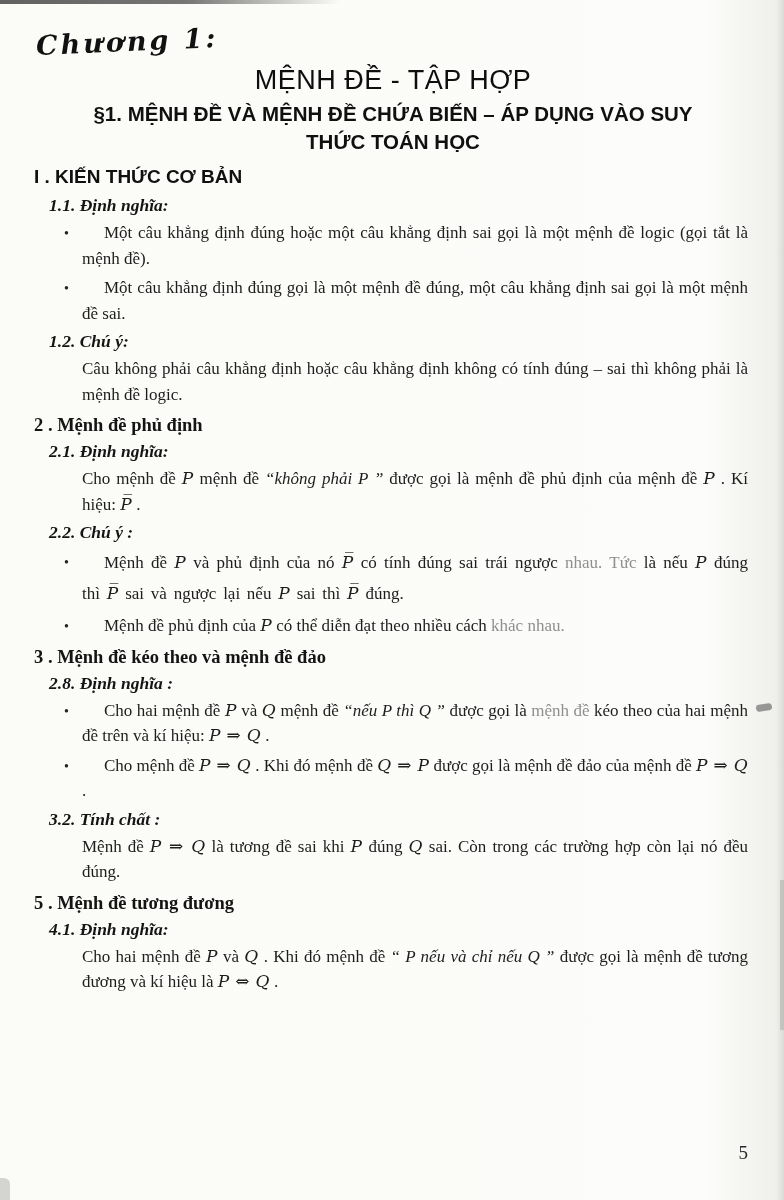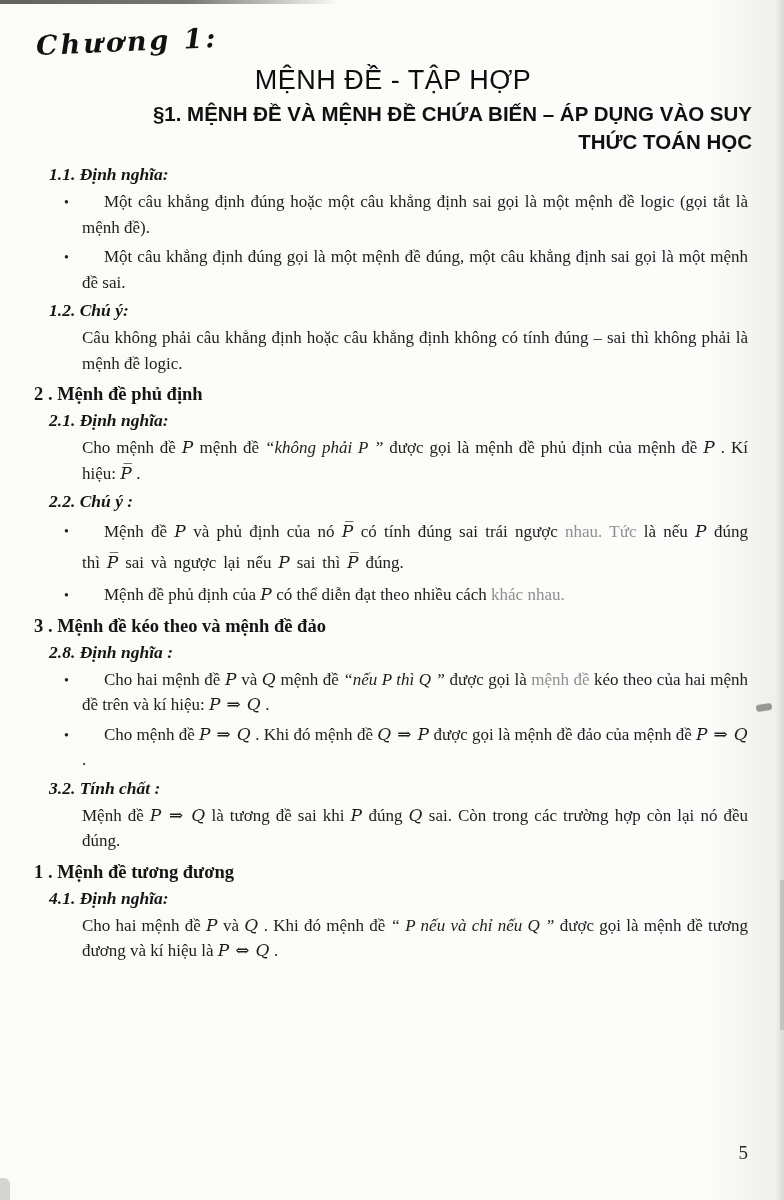--- a/index.html
+++ b/index.html
@@ -24,21 +24,21 @@
     margin:4px 0 2px 2px;
     color:#111;
   }
   .title{
     text-align:center;
     font-family:"Liberation Sans", sans-serif;
     font-weight:400; font-size:27px; letter-spacing:.5px;
     margin:6px 0 4px 0; color:#0e0e0e;
   }
   .subtitle{
-    text-align:right;
+    text-align:center;
     font-family:"Liberation Sans", sans-serif;
     font-weight:700; font-size:20.5px; line-height:28px;
     margin-bottom:8px; color:#101010;
   }
   .part{
     font-family:"Liberation Sans", sans-serif;
     font-weight:700; font-size:19px;
     margin:10px 0 7px 0; color:#101010;
   }
   .sec{
@@ -101,20 +101,21 @@
 <body>
 
 <div class="page">
 
   <div class="chapter-script">Chương 1:</div>
 
   <h1 class="title">MỆNH ĐỀ - TẬP HỢP</h1>
 
   <h2 class="subtitle"><span>§1.  MỆNH ĐỀ VÀ MỆNH ĐỀ CHỨA BIẾN – ÁP DỤNG VÀO SUY</span><br><span>THỨC TOÁN HỌC</span></h2>
 
+  <h3 class="part">I . KIẾN THỨC CƠ BẢN</h3>
 
   
   <h5 class="sub">1.1.  Định nghĩa:</h5>
 
   <p class="body bullet"><span class="dot">•</span><span>Một câu khẳng định đúng hoặc một câu khẳng định sai gọi là một mệnh đề logic (gọi tắt là mệnh đề).</span></p>
 
   <p class="body bullet"><span class="dot">•</span><span>Một câu khẳng định đúng gọi là một mệnh đề đúng, một câu khẳng định sai gọi là một mệnh đề sai.</span></p>
 
   <h5 class="sub">1.2.  Chú ý:</h5>
   <p class="body plain">Câu không phải câu khẳng định hoặc câu khẳng định không có tính đúng – sai thì không phải là mệnh đề logic.</p>
@@ -137,21 +138,21 @@
 
   <p class="body bullet"><span class="dot">•</span><span>Cho hai mệnh đề  </span><span class="m">P</span><span>  và  </span><span class="m">Q</span><span>  mệnh đề </span><span class="q">“nếu  P thì  Q ”</span><span> được gọi là </span><span class="fade">mệnh đề</span><span> kéo theo của hai mệnh đề trên và kí hiệu:  </span><span class="m">P ⇒ Q</span><span> .</span></p>
 
   <p class="body bullet"><span class="dot">•</span><span>Cho mệnh đề  </span><span class="m">P ⇒ Q</span><span> . Khi đó mệnh đề  </span><span class="m">Q ⇒ P</span><span>  được gọi là mệnh đề đảo của mệnh đề  </span><span class="m">P ⇒ Q</span><span> .</span></p>
 
   <h5 class="sub">3.2.  Tính chất :</h5>
 
   <p class="body plain"><span>Mệnh đề  </span><span class="m">P ⇒ Q</span><span>  là tương đề sai khi  </span><span class="m">P</span><span>  đúng  </span><span class="m">Q</span><span>  sai. Còn trong các trường hợp còn lại nó đều đúng.</span></p>
 
   
-  <h4 class="sec">1 .  Mệnh đề tương đương</h4>
+  <h4 class="sec">5 .  Mệnh đề tương đương</h4>
   <h5 class="sub">4.1.  Định nghĩa:</h5>
 
   <p class="body plain"><span>Cho hai mệnh đề  </span><span class="m">P</span><span>  và  </span><span class="m">Q</span><span> . Khi đó mệnh đề  </span><span class="q">“ P nếu và chỉ nếu  Q ”</span><span> được gọi là mệnh đề tương đương và kí hiệu là  </span><span class="m">P ⇔ Q</span><span> .</span></p>
 
   <div class="page-number">5</div>
 
   <div class="art-top"></div>
   <div class="art-right-dash"></div>
   <div class="art-right-edge"></div>
   <div class="art-bottom-left"></div>

